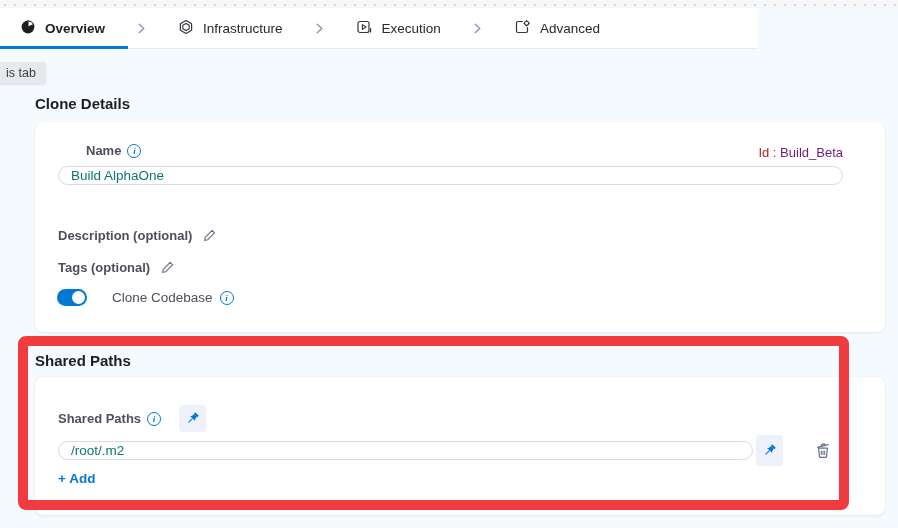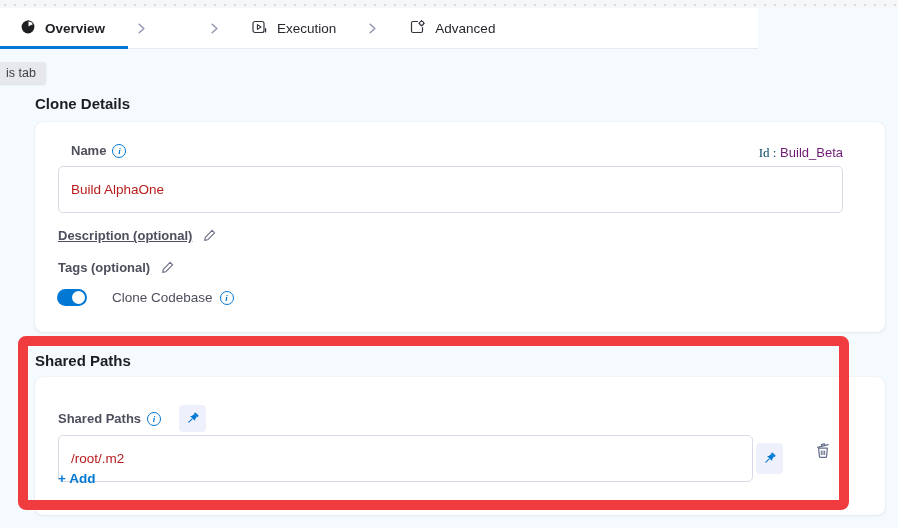--- a/index.html
+++ b/index.html
@@ -37,31 +37,31 @@
     border-radius:8px; box-shadow:0 1px 3px rgba(40,41,61,.08), 0 0 1px rgba(40,41,61,.12); }
   #card-stage-details { top:122px; height:210px; }
   #card-shared-paths { top:377px; height:138px; z-index:1; }
 
   .field-label { font-size:13px; font-weight:600; color:#4d4f5c; display:flex; align-items:center; gap:6px; }
 
   .info-icon { width:14px; height:14px; border:1.2px solid #0278d5; border-radius:50%;
     color:#0278d5; font:italic 700 9px "Liberation Serif", serif;
     display:inline-flex; align-items:center; justify-content:center; cursor:pointer; flex:0 0 auto; }
 
-  .text-input { border:1px solid #d9dae5; border-radius:5px; background:#fff;
-    font-family:"Liberation Sans", sans-serif; font-size:13.5px; color:#b91c1c;
-    padding:0 12px; height:47px; width:100%; outline:none; }
-
-  
-  .name-row { position:absolute; left:24px; top:21px;padding-left:12px; }
+  .text-input { border:1px solid #d9dae5; border-radius:10px; background:#fff;
+    font-family:"Liberation Sans", sans-serif; font-size:13.5px; color:#0f766e;
+    padding:0 12px; height:19px; width:100%; outline:none; }
+
+  
+  .name-row { position:absolute; left:39px; top:21px;padding-left:12px; }
   .id-row { position:absolute; right:42px; top:23px; font-size:13px; }
-  .id-label { color:#0c4a6e;font-family:Liberation Serif, serif; }
+  .id-label { color:#b91c1c; }
   .id-value { color:#701a75; cursor:pointer; }
   .name-input-wrap { position:absolute; left:23px; top:44px; width:785px; }
-  .desc-row { position:absolute; left:23px; top:106px;text-decoration:underline; }
+  .desc-row { position:absolute; left:23px; top:106px; }
   .tags-row { position:absolute; left:23px; top:138px;justify-content:flex-end; }
   .pencil-icon { cursor:pointer; display:inline-flex; margin-left:4px; }
   .toggle-row { position:absolute; left:22px; top:167px; display:flex; align-items:center; gap:25px; }
   .toggle { width:30px; height:17px; border-radius:9px; background:#0278d5; position:relative; cursor:pointer; flex:0 0 auto; }
   .toggle-knob { position:absolute; top:2px; right:2px; width:13px; height:13px; border-radius:50%; background:#fff; }
   .toggle-label { font-size:13.5px; color:#4d4f5c; display:flex; align-items:center; gap:7px; }
 
   
   .sp-label-row { position:absolute; left:23px; top:28px; display:flex; align-items:center; gap:6px; }
   .pin-button { width:27px; height:27px; border-radius:4px; background:#eef1fb; border:none;
@@ -93,20 +93,29 @@
           <path d="M8 8 L8 1.8 A6.2 6.2 0 0 1 13.6 5.4 Z" fill="#ffffff" stroke="#1d1f23" stroke-width="1"></path>
         </svg>
       </span>
       <span class="tab-label">Overview</span>
     </div>
     <span class="tab-sep">
       <svg width="15" height="15" viewBox="0 0 16 16" fill="none">
           <path d="M5.5 3.5 L10.5 8 L5.5 12.5" stroke="#9496b3" stroke-width="1.6" stroke-linecap="round" stroke-linejoin="round"></path>
         </svg>
     </span>
+    <div class="tab">
+      <span>
+        <svg width="16" height="16" viewBox="0 0 16 16" fill="none">
+          <path d="M8 1.6 L13.6 4.8 L13.6 11.2 L8 14.4 L2.4 11.2 L2.4 4.8 Z" stroke="#33353c" stroke-width="1.2" stroke-linejoin="round"></path>
+          <path d="M8 4.4 L11.2 6.2 L11.2 9.8 L8 11.6 L4.8 9.8 L4.8 6.2 Z" stroke="#33353c" stroke-width="1.1" stroke-linejoin="round"></path>
+        </svg>
+      </span>
+      <span class="tab-label">Infrastructure</span>
+    </div>
     <span class="tab-sep">
       <svg width="15" height="15" viewBox="0 0 16 16" fill="none">
           <path d="M5.5 3.5 L10.5 8 L5.5 12.5" stroke="#9496b3" stroke-width="1.6" stroke-linecap="round" stroke-linejoin="round"></path>
         </svg>
     </span>
     <div class="tab">
       <span>
         <svg width="17" height="16" viewBox="0 0 17 16" fill="none">
           <rect x="2" y="2.5" width="11" height="11" rx="2" stroke="#33353c" stroke-width="1.2"></rect>
           <path d="M6.4 5.6 L10 8 L6.4 10.4 Z" stroke="#33353c" stroke-width="1.1" stroke-linejoin="round"></path>

